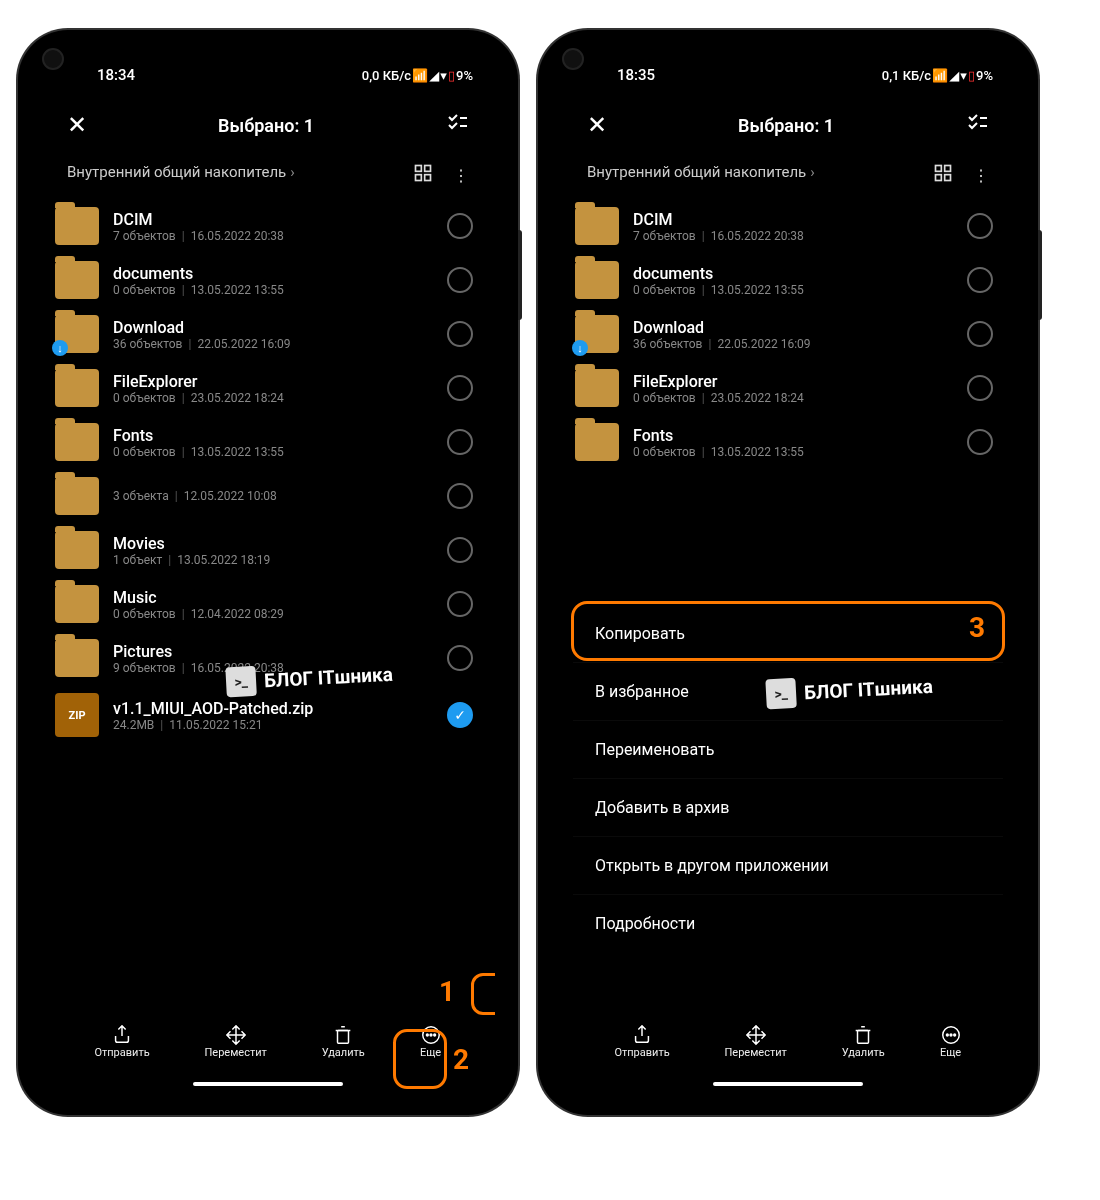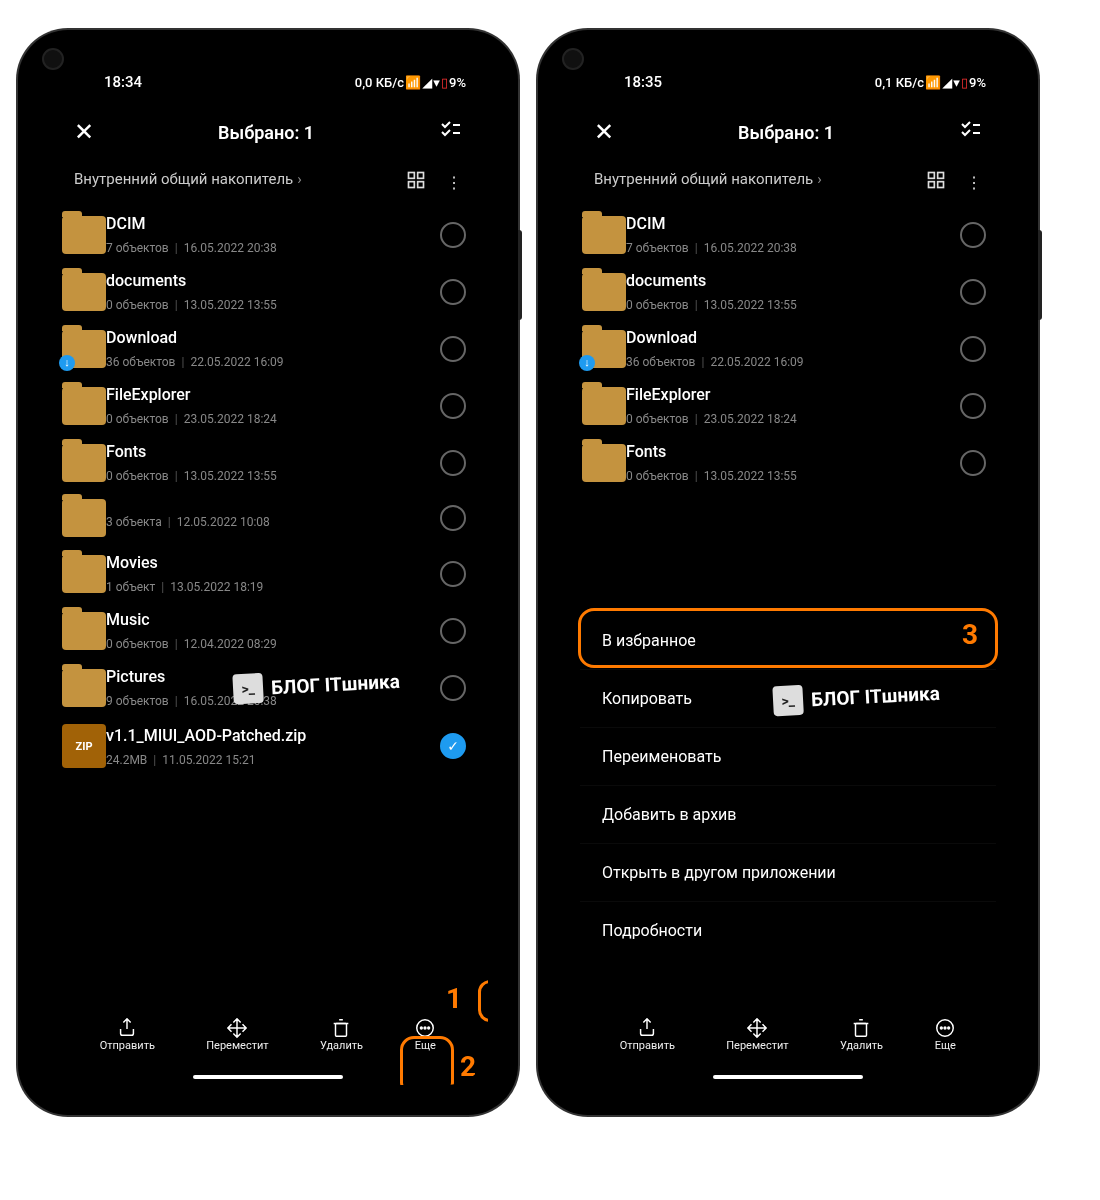--- a/index.html
+++ b/index.html
@@ -11,21 +11,21 @@
     display: flex;
     gap: 20px;
     padding: 30px 18px;
     box-sizing: border-box;
   }
   .phone {
     width: 500px;
     height: 1085px;
     background: #000;
     border-radius: 50px;
-    padding: 30px;
+    padding: 23px;
     box-sizing: border-box;
     position: relative;
     box-shadow: 0 0 0 2px #333;
   }
   .phone::after {
     content: "";
     position: absolute;
     right: -4px;
     top: 200px;
     width: 4px;
@@ -83,20 +83,21 @@
   }
   .breadcrumb { font-size: 15px; color: #ccc; }
   .breadcrumb .chev { color: #888; margin-left: 4px; }
   .bc-icons { display: flex; gap: 20px; align-items: center; }
   .grid-icon, .dots-icon { color: #ddd; }
   .list { flex: 1; overflow: hidden; }
   .row {
     display: flex;
     align-items: center;
     padding: 8px 22px 8px 14px;
+    gap: 14px;
     position: relative;
   }
   .folder {
     width: 44px;
     height: 38px;
     background: #c4933f;
     border-radius: 4px;
     position: relative;
     flex-shrink: 0;
   }
@@ -136,21 +137,21 @@
     display: flex;
     align-items: center;
     justify-content: center;
     color: #fff;
     font-size: 11px;
     font-weight: 700;
     flex-shrink: 0;
   }
   .row-text { flex: 1; min-width: 0; }
   .row-name { font-size: 16px; font-weight: 500; white-space: nowrap; overflow: hidden; text-overflow: ellipsis; }
-  .row-meta { font-size: 12px; color: #888; margin-top: 8px; }
+  .row-meta { font-size: 12px; color: #888; margin-top: 0; }
   .row-meta .sep { margin: 0 6px; color: #555; }
   .radio {
     width: 22px; height: 22px;
     border: 2px solid #666;
     border-radius: 50%;
     flex-shrink: 0;
   }
   .radio.checked {
     background: #1e9bf0;
     border-color: #1e9bf0;
@@ -493,22 +494,22 @@
           <div class="folder "></div>
           <div class="row-text">
             <div class="row-name">Fonts</div>
             <div class="row-meta">0 объектов<span class="sep">|</span>13.05.2022 13:55</div>
           </div>
           <div class="radio"></div>
         </div>
       </div>
 
     <div class="menu">
+      <div class="menu-item">Копировать</div>
       <div class="menu-item">В избранное</div>
-      <div class="menu-item">Копировать</div>
       <div class="menu-item">Переименовать</div>
       <div class="menu-item">Добавить в архив</div>
       <div class="menu-item">Открыть в другом приложении</div>
       <div class="menu-item">Подробности</div>
     </div>
 
     <div class="bottom-bar">
       <div class="bottom-item">
         <svg viewBox="0 0 24 24" fill="none" stroke="#fff" stroke-width="1.6">
             <path d="M12 3v10M8 6l4-4 4 4M5 13v5a2 2 0 002 2h10a2 2 0 002-2v-5"></path>

